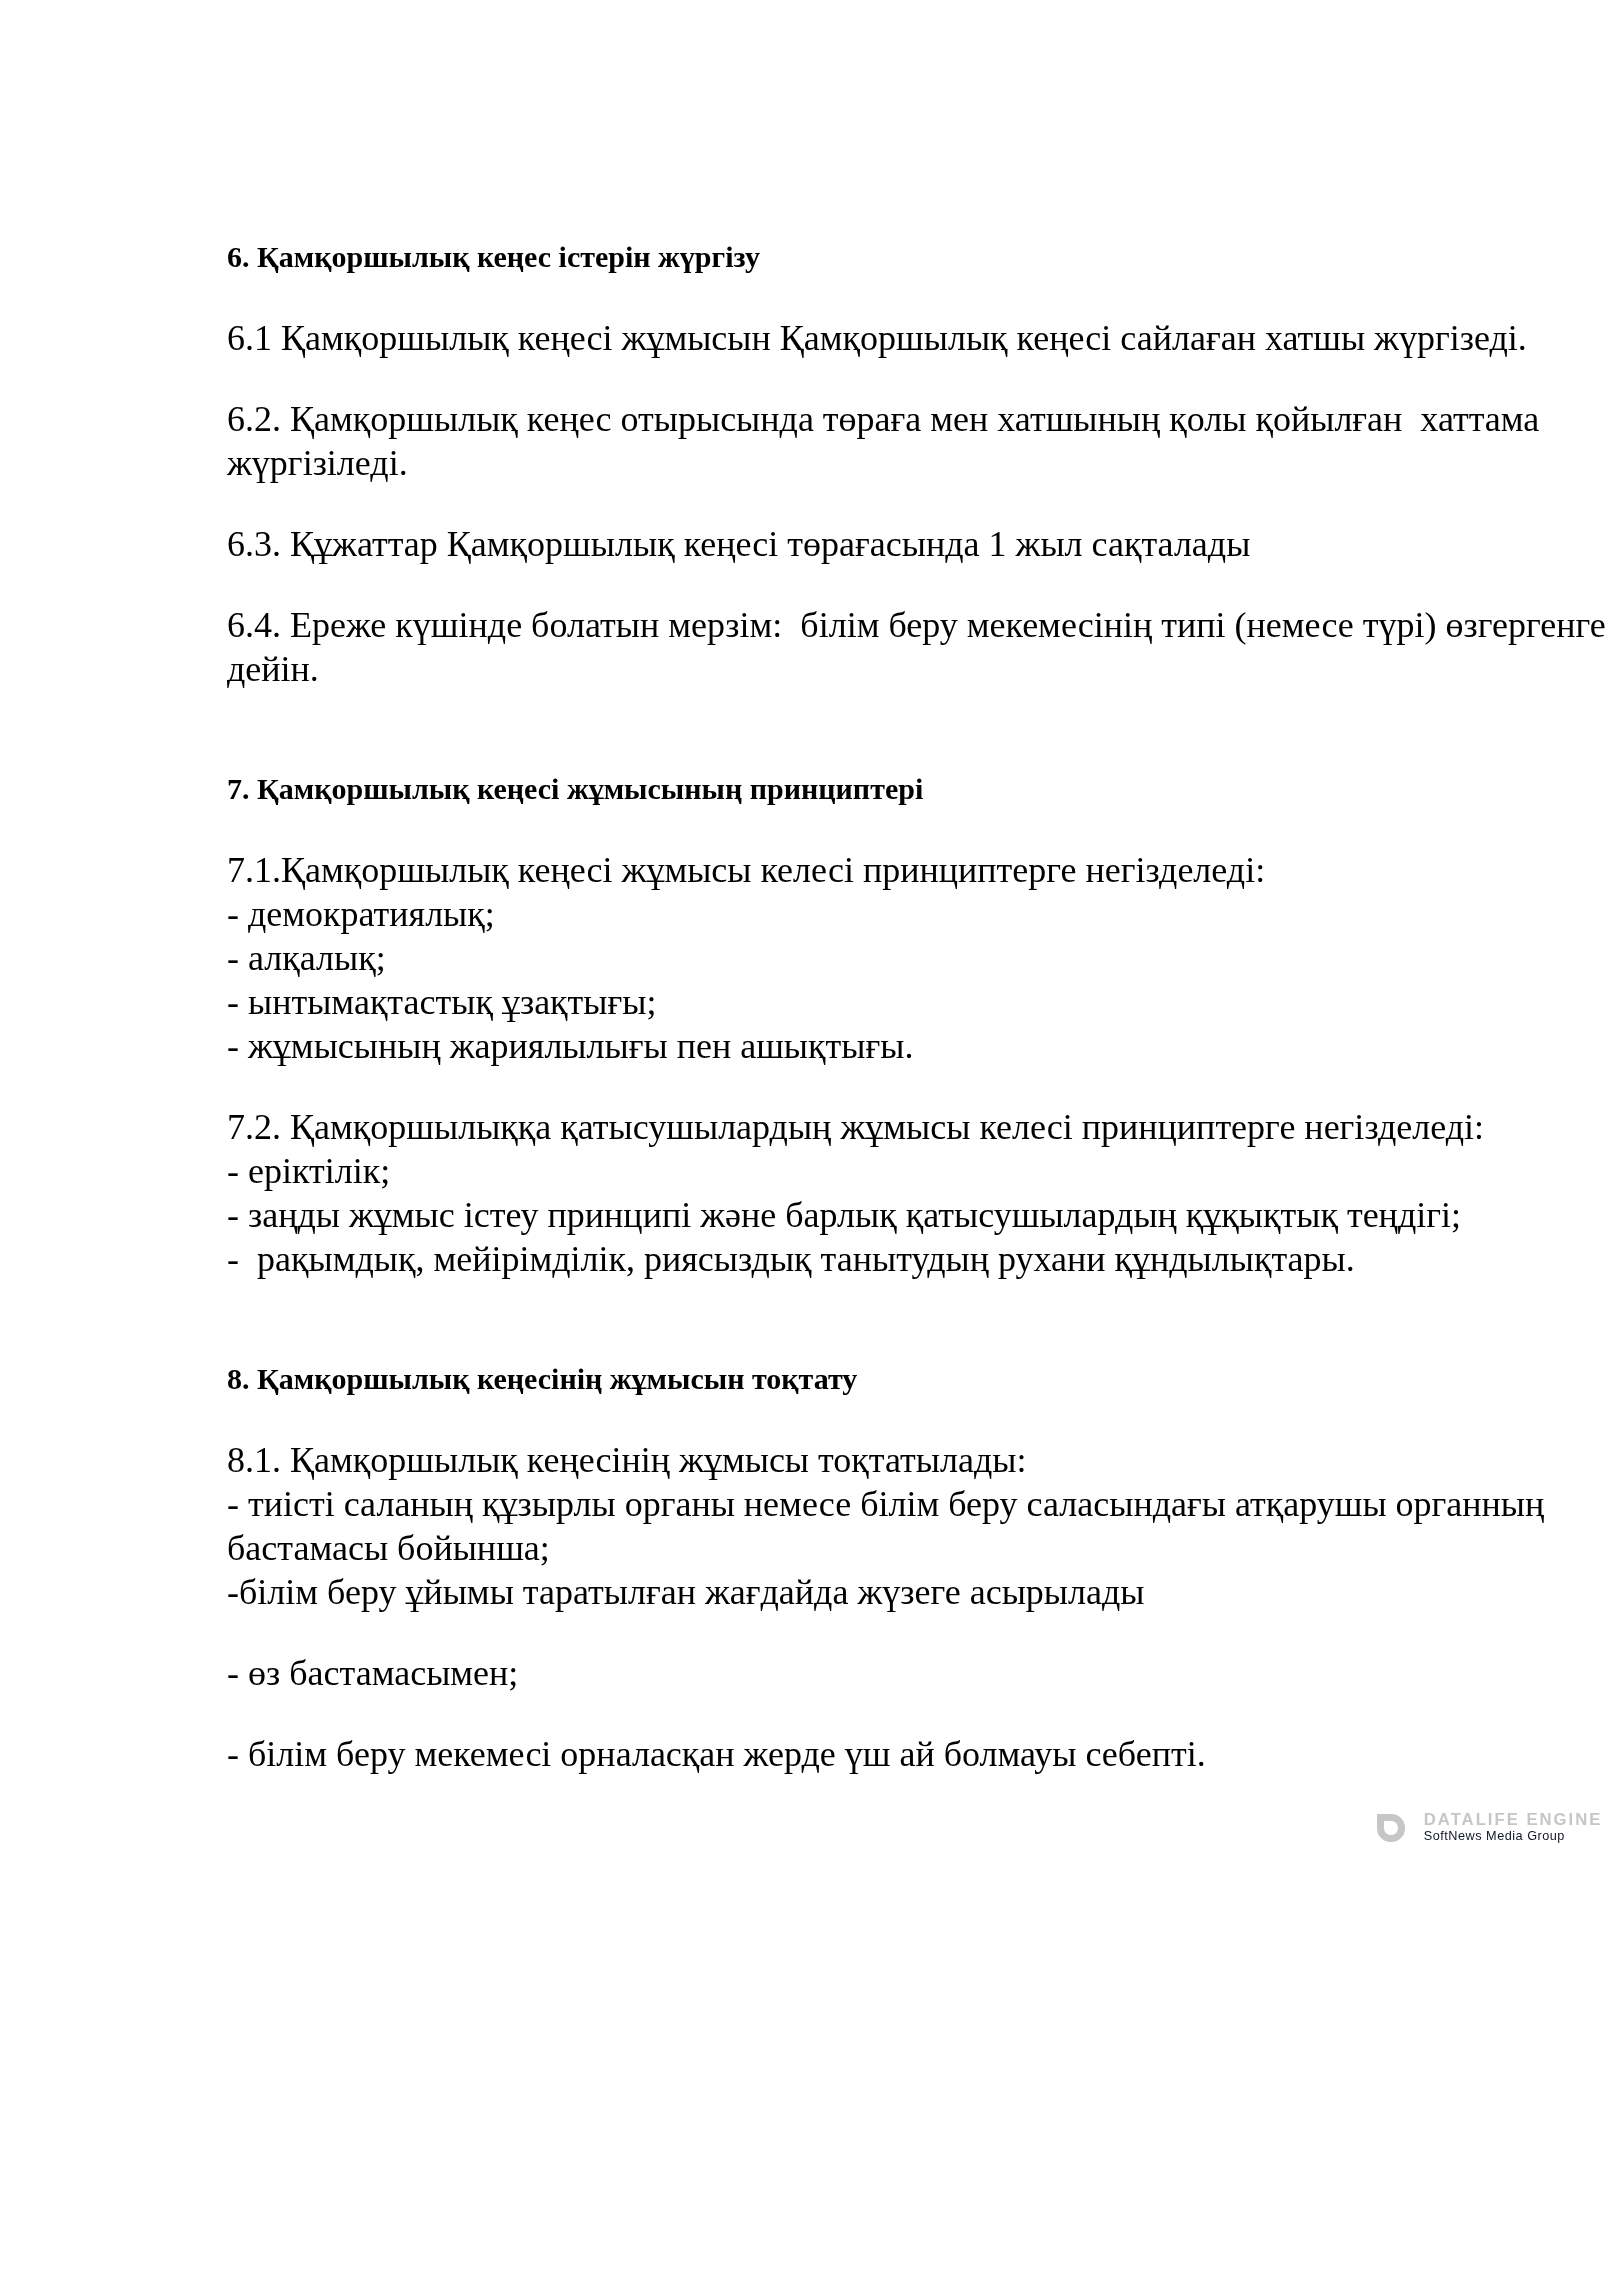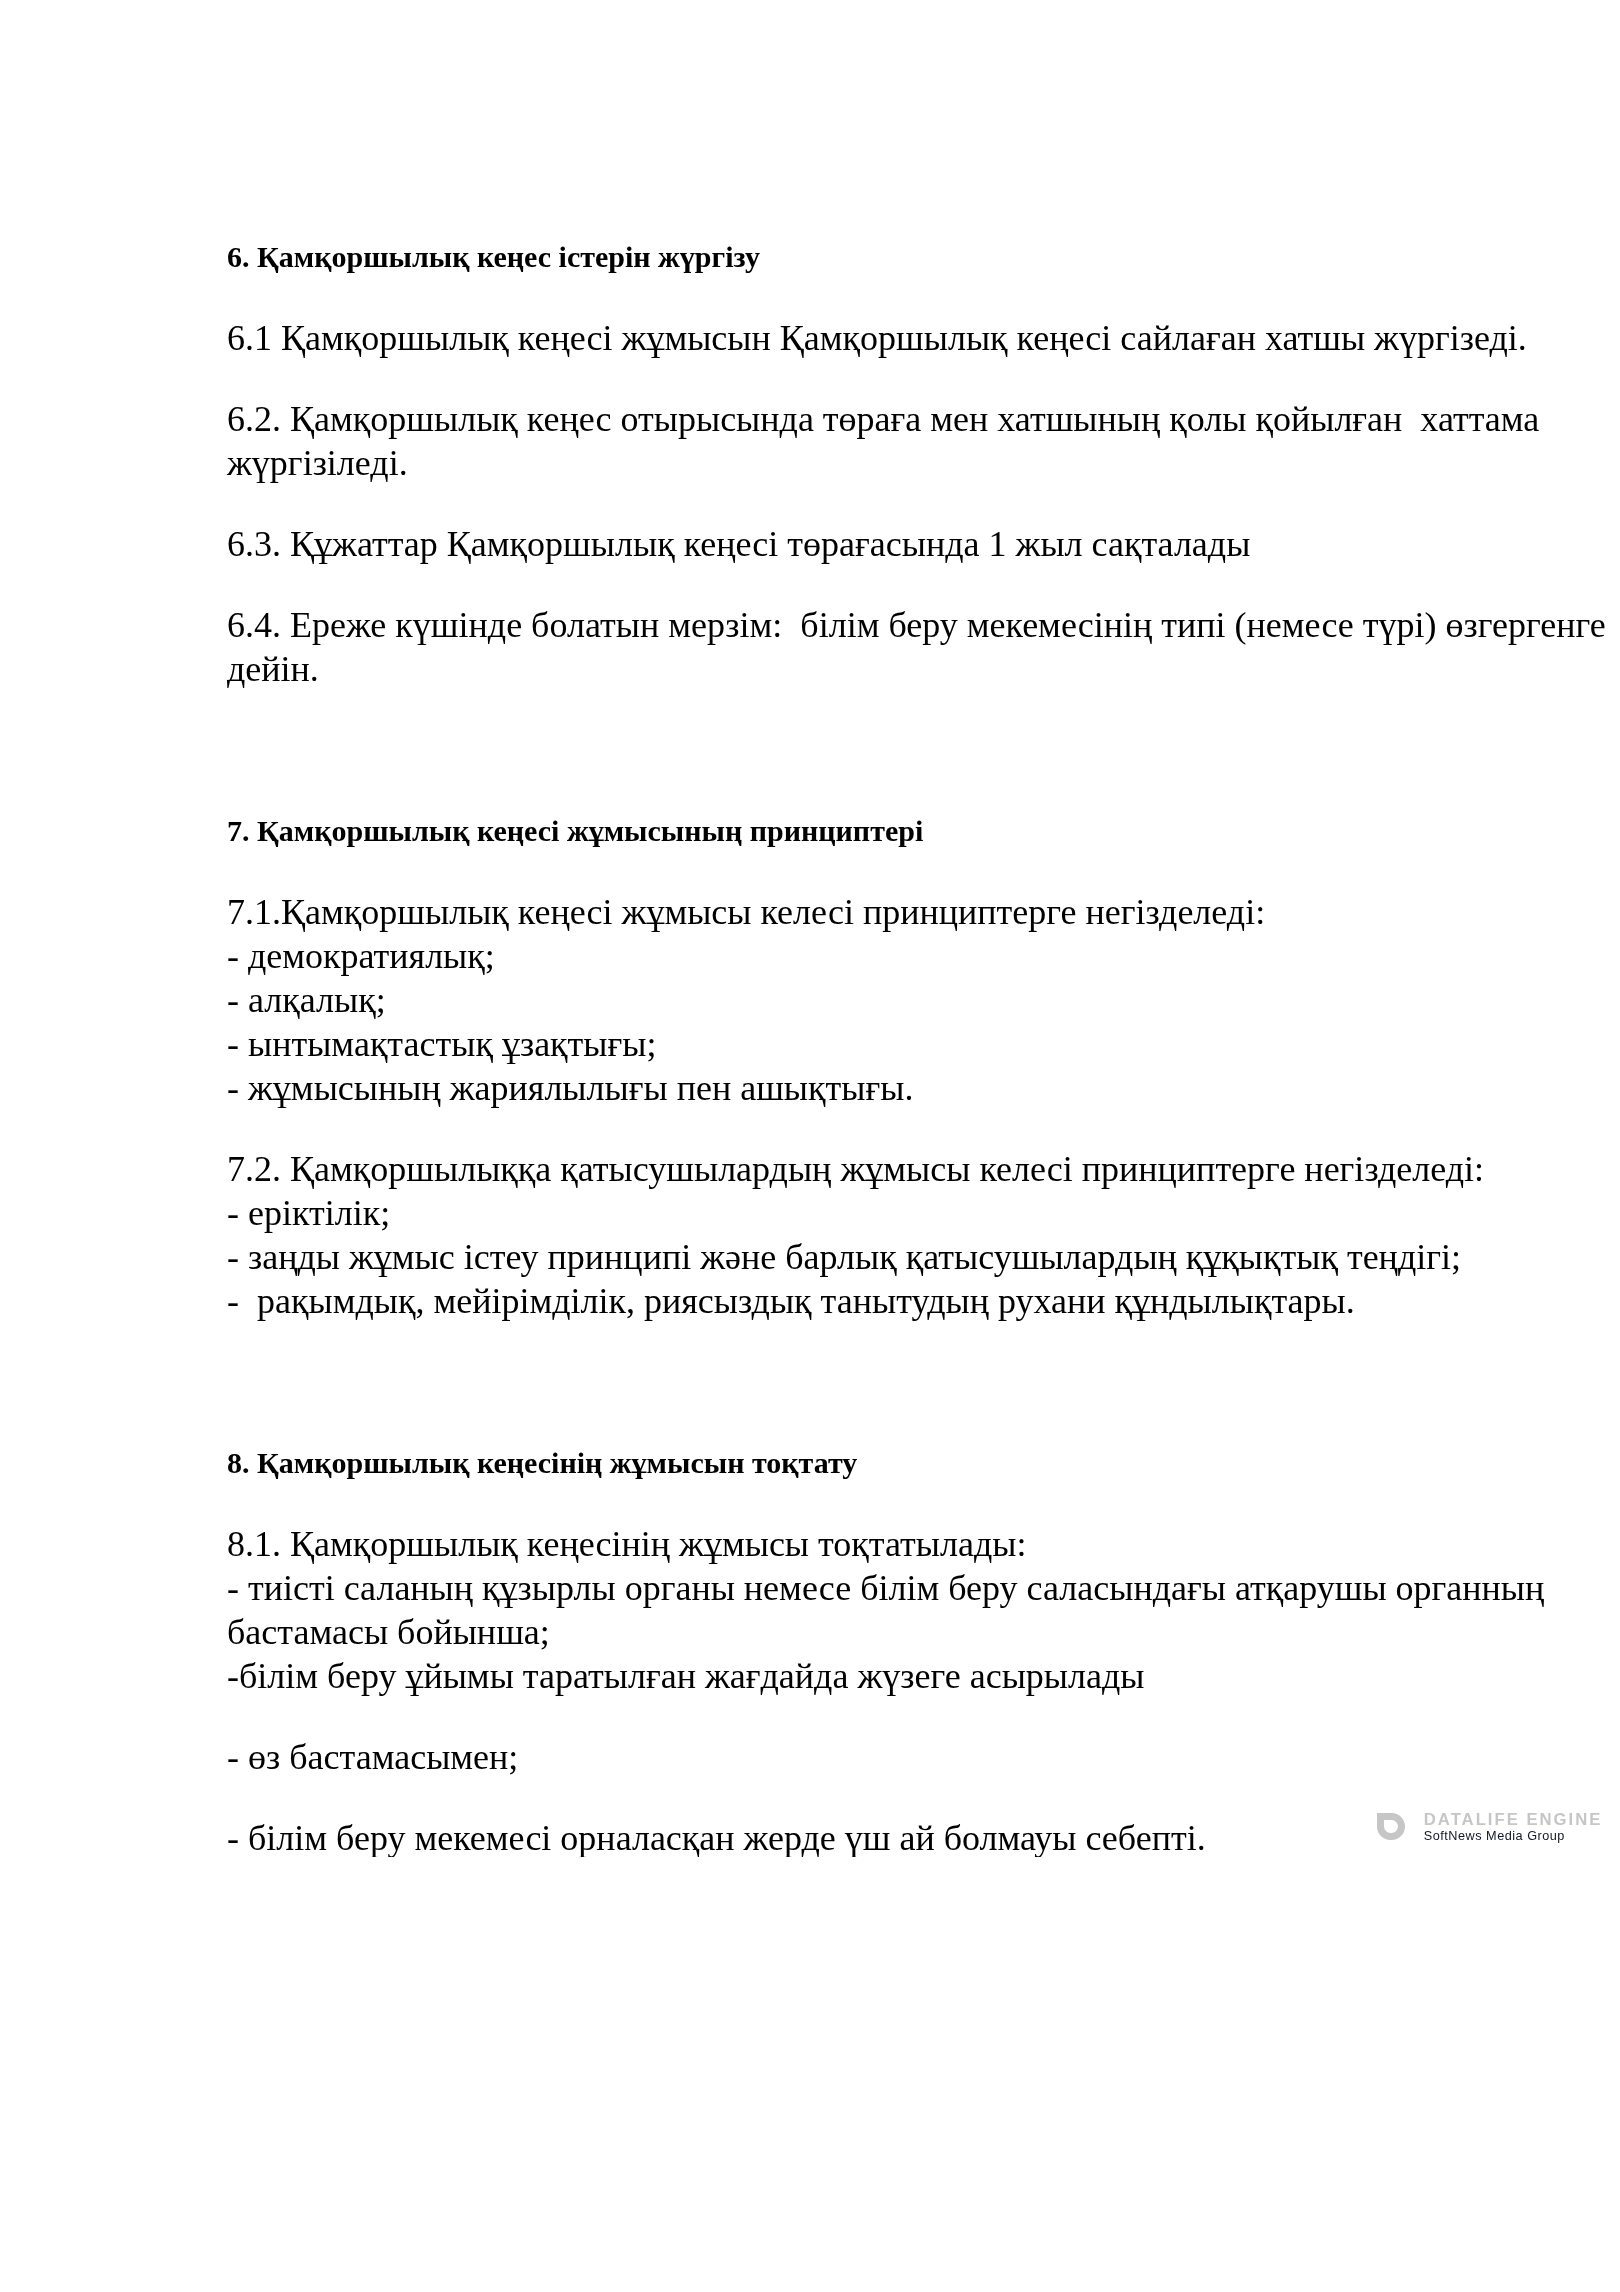--- a/index.html
+++ b/index.html
@@ -16,42 +16,42 @@
     color: #000000;
     overflow: hidden;
   }
   .content {
     position: absolute;
     left: 227px;
     top: 235px;
     width: 1255px;
   }
   .section + .section {
-    margin-top: 118px;
+    margin-top: 76px;
   }
   .heading {
     font-weight: bold;
     font-size: 30px;
     line-height: 44px;
     white-space: pre;
   }
   .para {
     margin-top: 37px;
   }
   .line {
     font-size: 36px;
     line-height: 44px;
     white-space: pre;
   }
   .watermark {
     position: absolute;
     right: 17.6px;
     bottom: 13.7px;
     display: flex;
-    align-items: flex-start;
+    align-items: center;
     gap: 19px;
   }
   .wm-logo {
     width: 27.4px;
     height: 27.4px;
     box-sizing: border-box;
     border: 7.8px solid #c6c6c6;
     border-radius: 0 50% 50% 50%;
     margin-top: 2px;
   }

